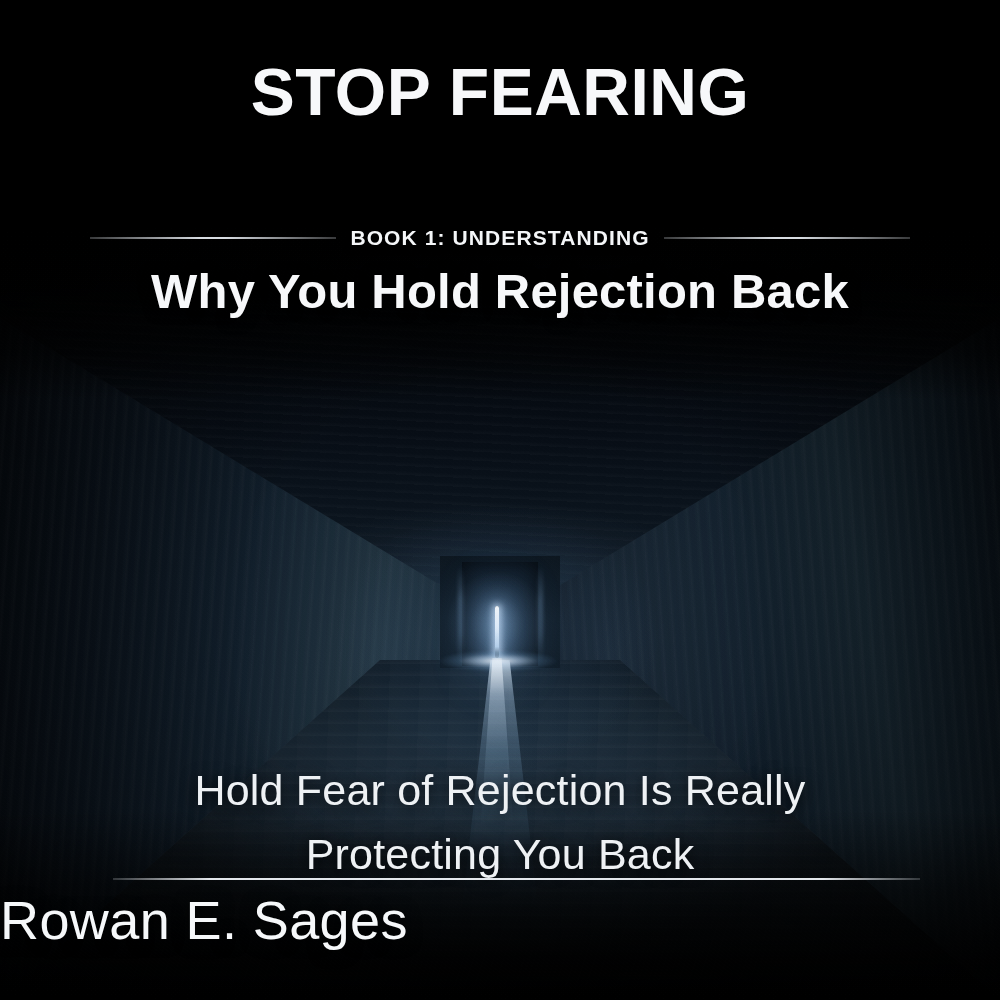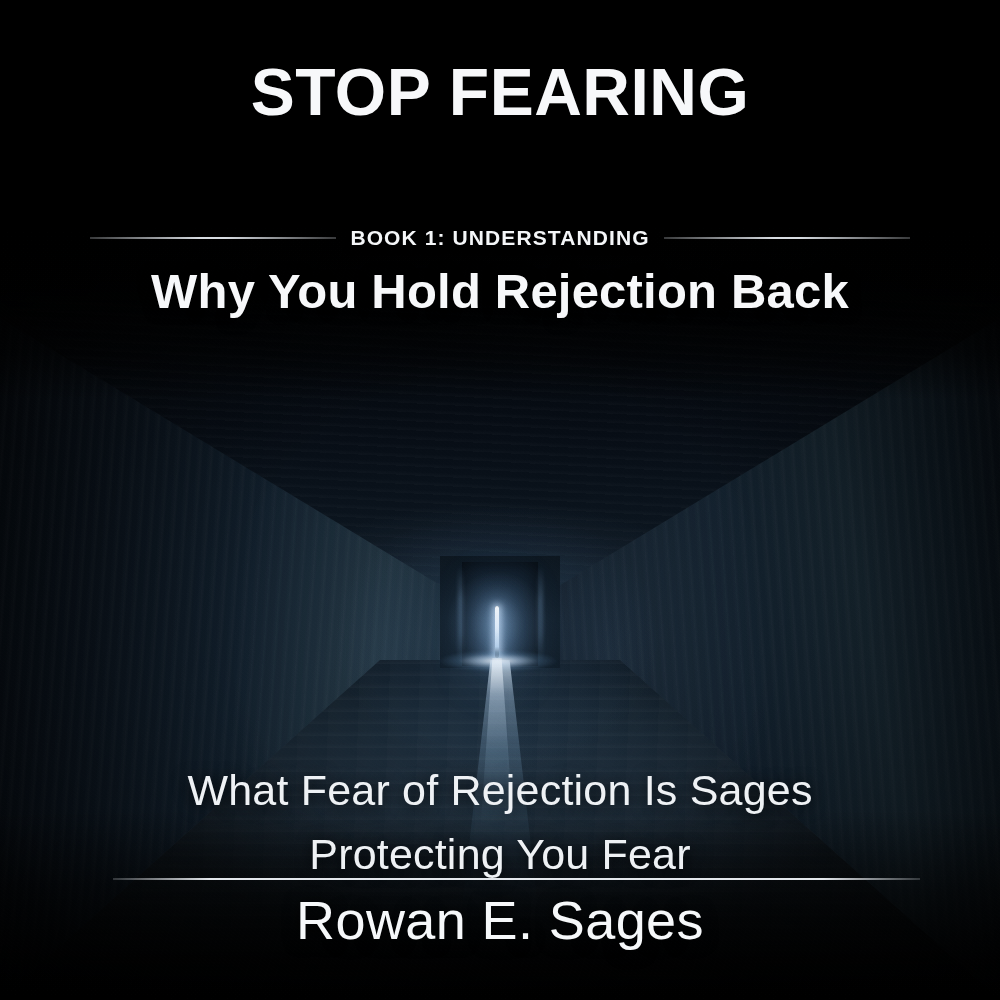--- a/index.html
+++ b/index.html
@@ -458,21 +458,20 @@
       rgba(238,242,247,0.95) 12%,
       rgba(238,242,247,0.95) 88%,
       rgba(225,230,236,0.20) 100%);
   }
 
   .author {
     position: absolute;
     left: 0;
     top: 884px;
     width: 1000px;
-    text-align: center;
     color: #f6f8fa;
     font-size: 54px;
     font-weight: normal;
     letter-spacing: 0.4px;
     line-height: 72px;
     white-space: nowrap;
     text-shadow: 0 2px 16px rgba(0,0,0,0.9);
   }
 </style>
 </head>
@@ -521,22 +520,22 @@
 
     <div class="eyebrow">
       <span class="eyebrow-rule"></span>
       <span class="eyebrow-label">BOOK 1: UNDERSTANDING</span>
       <span class="eyebrow-rule"></span>
     </div>
 
     <div class="subtitle">Why You Hold Rejection Back</div>
 
     <div class="tagline">
-      <div class="tagline-line">What Fear of Rejection Is Sages</div>
-      <div class="tagline-line">Protecting You Fear</div>
+      <div class="tagline-line">Hold Fear of Rejection Is Really</div>
+      <div class="tagline-line">Protecting You Back</div>
     </div>
 
     <div class="author-rule"></div>
 
     <div class="author">Rowan E. Sages</div>
 
   </div>
 </div>
 
 </body></html>

